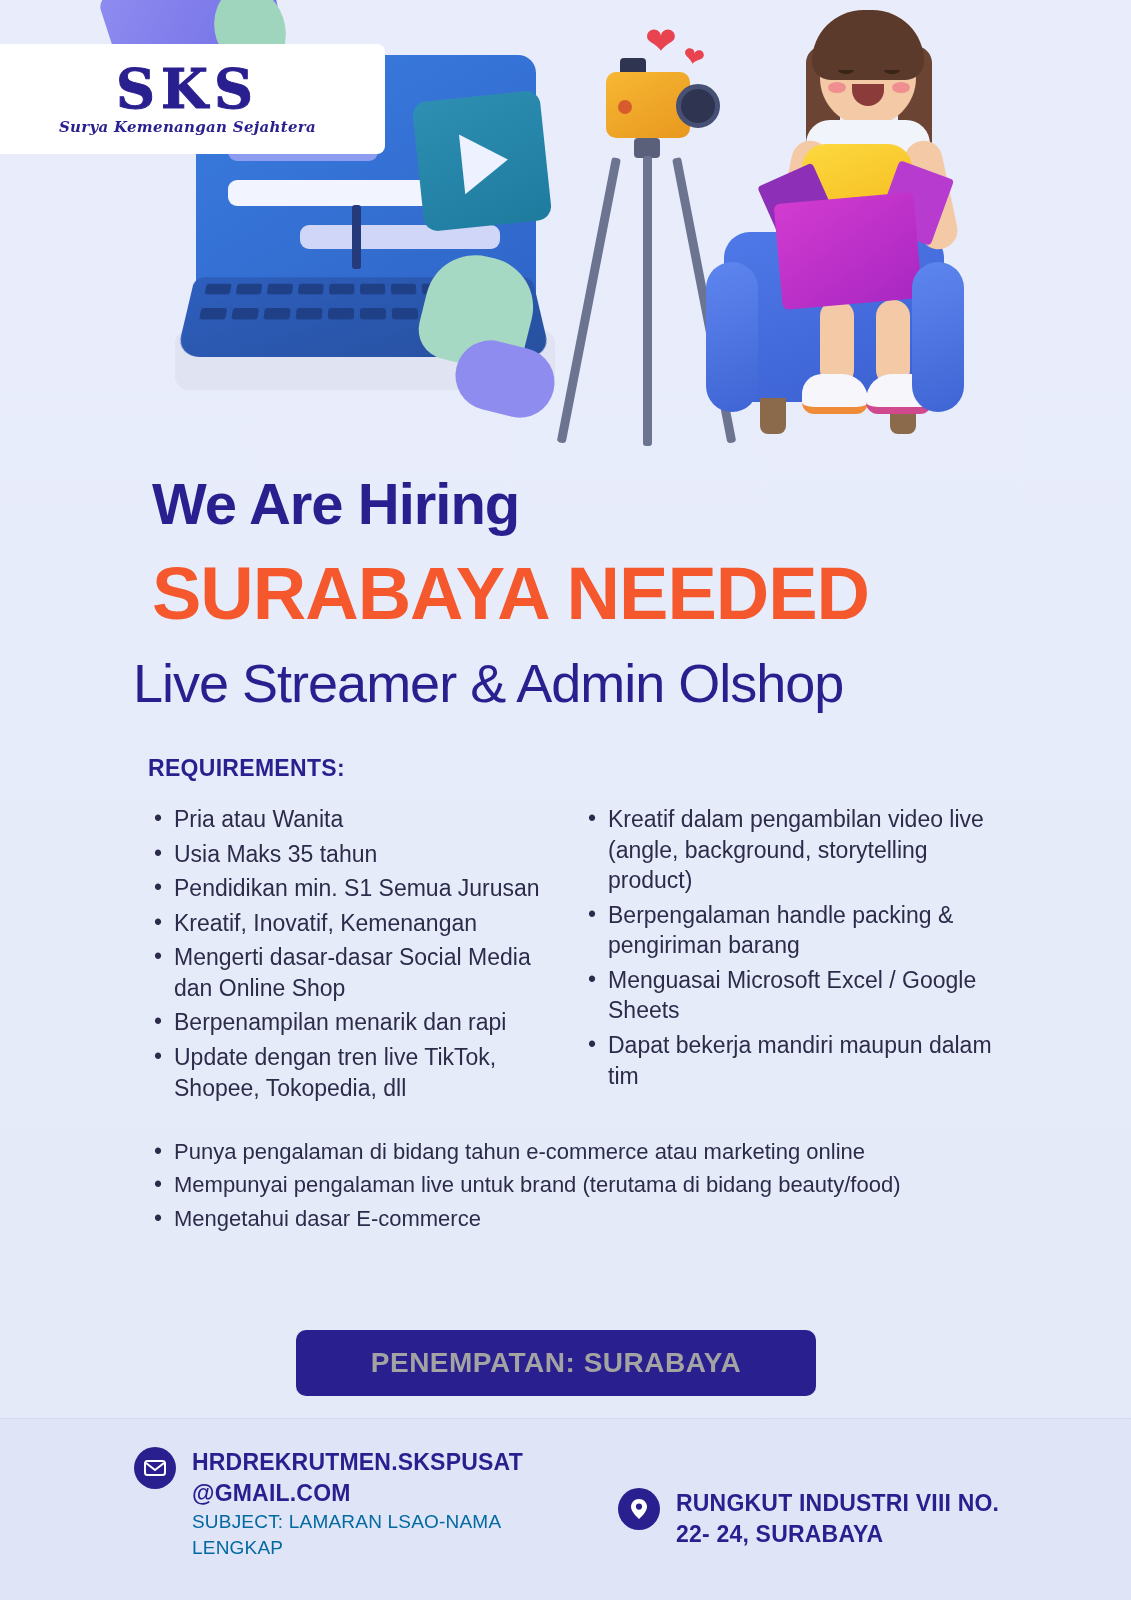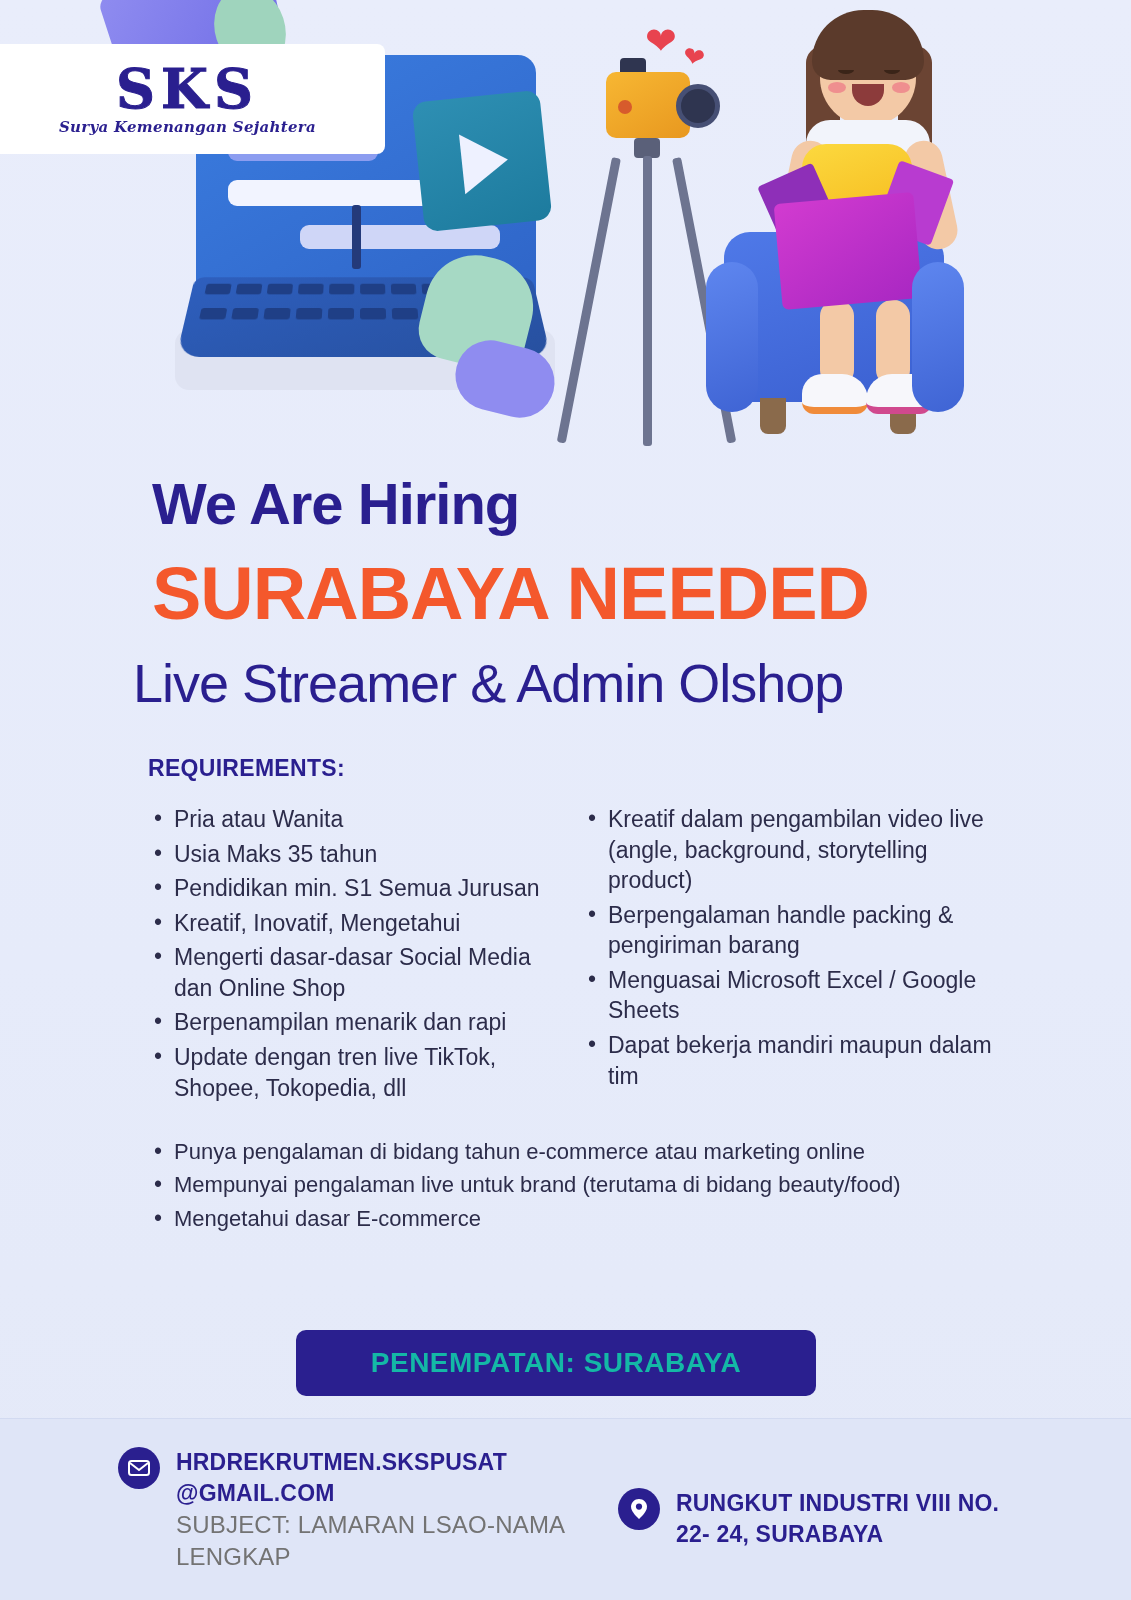--- a/index.html
+++ b/index.html
@@ -223,39 +223,39 @@
 
   #plus-section { position: absolute; left: 148px; top: 1115px; width: 900px; }
   #plus-section ul { margin-top: 22px; }
   #plus-section li { font-size: 22px; }
 
   .placement {
     position: absolute; left: 296px; top: 1330px;
     width: 520px; height: 66px;
     background: #2a1f8f; border-radius: 10px;
     display: flex; align-items: center; justify-content: center;
-    color: #14b8a6; font-size: 28px; font-weight: bold; letter-spacing: .5px;
+    color: #a3a3a3; font-size: 28px; font-weight: bold; letter-spacing: .5px;
   }
 
   .footer {
     position: absolute; left: 0; top: 1418px; width: 1131px; height: 182px;
     background: #dfe5f7;
     border-top: 1px solid #d2daf1;
   }
   .f-item { position: absolute; display: flex; gap: 16px; }
-  .f-left { left: 118px; top: 28px; }
+  .f-left { left: 134px; top: 28px; }
   .f-right { left: 618px; top: 28px; margin-top: 41px; }
   .f-icon {
     width: 42px; height: 42px; border-radius: 50%;
     background: #2a1f8f; color: #fff;
     display: flex; align-items: center; justify-content: center;
     flex: 0 0 42px;
   }
   .f-bold { font-size: 23px; font-weight: bold; color: #2a1f8f; line-height: 1.35; letter-spacing: .2px;}
-  .f-norm { font-size: 24px; color: #737373; line-height: 1.35; letter-spacing: .2px;}
+  .f-norm { font-size: 19px; color: #0369a1; line-height: 1.35; letter-spacing: .2px;}
 </style>
 </head>
 <body>
 
 <div class="poster">
 
   <div class="illu">
     <div class="megaphone"></div>
     <div class="megaphone-inner"></div>
 
@@ -345,21 +345,21 @@
     <div class="role">Live Streamer &amp; Admin Olshop</div>
   </div>
 
   <div id="requirements-section">
     <div class="sec-title">REQUIREMENTS:</div>
     <div class="req-cols">
       <ul class="req-col">
         <li>Pria atau Wanita</li>
         <li>Usia Maks 35 tahun</li>
         <li>Pendidikan min. S1 Semua Jurusan</li>
-        <li>Kreatif, Inovatif, Mengetahui</li>
+        <li>Kreatif, Inovatif, Kemenangan</li>
         <li>Mengerti dasar-dasar Social Media dan Online Shop</li>
         <li>Berpenampilan menarik dan rapi</li>
         <li>Update dengan tren live TikTok, Shopee, Tokopedia, dll</li>
       </ul>
       <ul class="req-col">
         <li>Kreatif dalam pengambilan video live (angle, background, storytelling product)</li>
         <li>Berpengalaman handle packing &amp; pengiriman barang</li>
         <li>Menguasai Microsoft Excel / Google Sheets</li>
         <li>Dapat bekerja mandiri maupun dalam tim</li>
       </ul>

